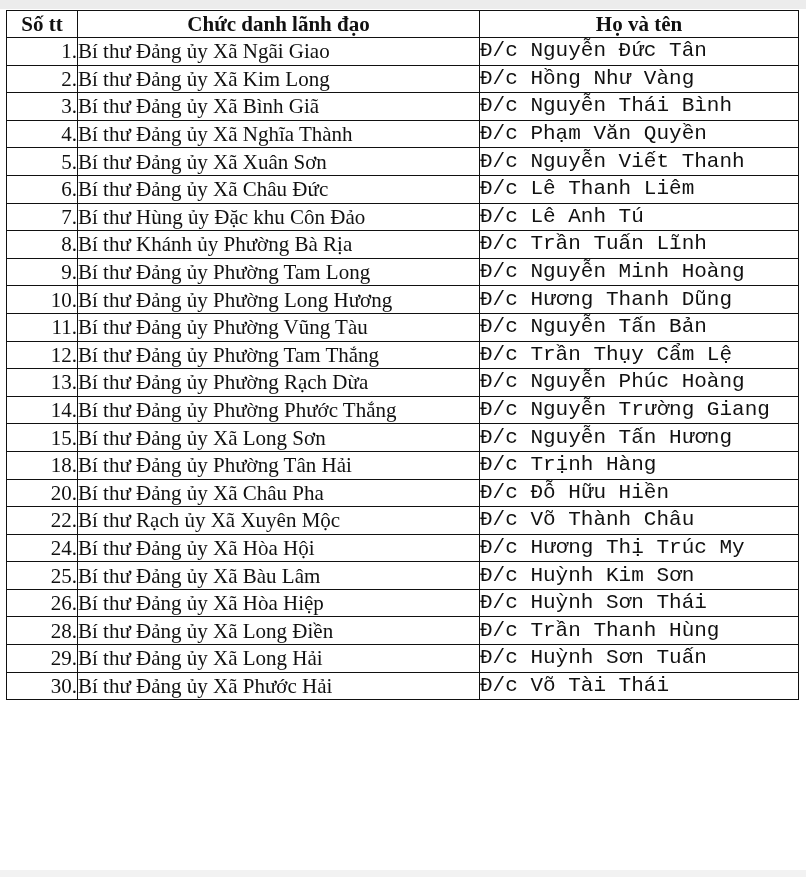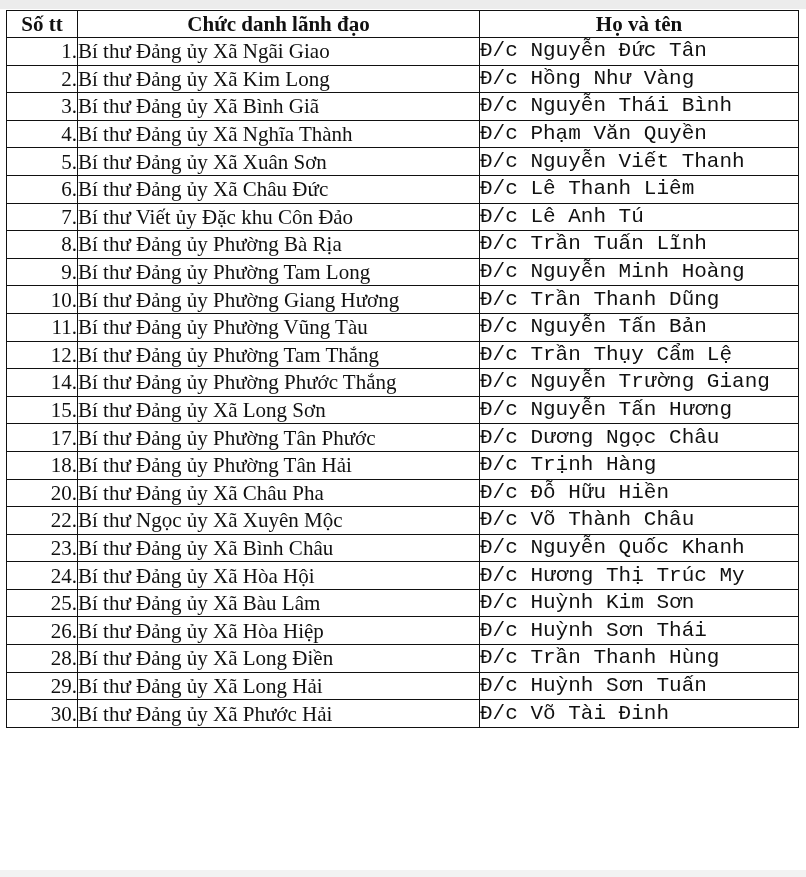--- a/index.html
+++ b/index.html
@@ -69,82 +69,77 @@
         <td class="title">Bí thư Đảng ủy Xã Xuân Sơn</td>
         <td class="name">Đ/c Nguyễn Viết Thanh</td>
       </tr>
       <tr>
         <td class="no">6.</td>
         <td class="title">Bí thư Đảng ủy Xã Châu Đức</td>
         <td class="name">Đ/c Lê Thanh Liêm</td>
       </tr>
       <tr>
         <td class="no">7.</td>
-        <td class="title">Bí thư Viết ủy Đặc khu Côn Đảo</td>
+        <td class="title">Bí thư Hùng ủy Đặc khu Côn Đảo</td>
         <td class="name">Đ/c Lê Anh Tú</td>
       </tr>
       <tr>
         <td class="no">8.</td>
-        <td class="title">Bí thư Đảng ủy Phường Bà Rịa</td>
+        <td class="title">Bí thư Khánh ủy Phường Bà Rịa</td>
         <td class="name">Đ/c Trần Tuấn Lĩnh</td>
       </tr>
       <tr>
         <td class="no">9.</td>
         <td class="title">Bí thư Đảng ủy Phường Tam Long</td>
         <td class="name">Đ/c Nguyễn Minh Hoàng</td>
       </tr>
       <tr>
         <td class="no">10.</td>
-        <td class="title">Bí thư Đảng ủy Phường Giang Hương</td>
-        <td class="name">Đ/c Trần Thanh Dũng</td>
+        <td class="title">Bí thư Đảng ủy Phường Long Hương</td>
+        <td class="name">Đ/c Hương Thanh Dũng</td>
       </tr>
       <tr>
         <td class="no">11.</td>
         <td class="title">Bí thư Đảng ủy Phường Vũng Tàu</td>
         <td class="name">Đ/c Nguyễn Tấn Bản</td>
       </tr>
       <tr>
         <td class="no">12.</td>
         <td class="title">Bí thư Đảng ủy Phường Tam Thắng</td>
         <td class="name">Đ/c Trần Thụy Cẩm Lệ</td>
       </tr>
       <tr>
+        <td class="no">13.</td>
+        <td class="title">Bí thư Đảng ủy Phường Rạch Dừa</td>
+        <td class="name">Đ/c Nguyễn Phúc Hoàng</td>
+      </tr>
+      <tr>
         <td class="no">14.</td>
         <td class="title">Bí thư Đảng ủy Phường Phước Thắng</td>
         <td class="name">Đ/c Nguyễn Trường Giang</td>
       </tr>
       <tr>
         <td class="no">15.</td>
         <td class="title">Bí thư Đảng ủy Xã Long Sơn</td>
         <td class="name">Đ/c Nguyễn Tấn Hương</td>
-      </tr>
-      <tr>
-        <td class="no">17.</td>
-        <td class="title">Bí thư Đảng ủy Phường Tân Phước</td>
-        <td class="name">Đ/c Dương Ngọc Châu</td>
       </tr>
       <tr>
         <td class="no">18.</td>
         <td class="title">Bí thư Đảng ủy Phường Tân Hải</td>
         <td class="name">Đ/c Trịnh Hàng</td>
       </tr>
       <tr>
         <td class="no">20.</td>
         <td class="title">Bí thư Đảng ủy Xã Châu Pha</td>
         <td class="name">Đ/c Đỗ Hữu Hiền</td>
       </tr>
       <tr>
         <td class="no">22.</td>
-        <td class="title">Bí thư Ngọc ủy Xã Xuyên Mộc</td>
+        <td class="title">Bí thư Rạch ủy Xã Xuyên Mộc</td>
         <td class="name">Đ/c Võ Thành Châu</td>
-      </tr>
-      <tr>
-        <td class="no">23.</td>
-        <td class="title">Bí thư Đảng ủy Xã Bình Châu</td>
-        <td class="name">Đ/c Nguyễn Quốc Khanh</td>
       </tr>
       <tr>
         <td class="no">24.</td>
         <td class="title">Bí thư Đảng ủy Xã Hòa Hội</td>
         <td class="name">Đ/c Hương Thị Trúc My</td>
       </tr>
       <tr>
         <td class="no">25.</td>
         <td class="title">Bí thư Đảng ủy Xã Bàu Lâm</td>
         <td class="name">Đ/c Huỳnh Kim Sơn</td>
@@ -160,18 +155,18 @@
         <td class="name">Đ/c Trần Thanh Hùng</td>
       </tr>
       <tr>
         <td class="no">29.</td>
         <td class="title">Bí thư Đảng ủy Xã Long Hải</td>
         <td class="name">Đ/c Huỳnh Sơn Tuấn</td>
       </tr>
       <tr>
         <td class="no">30.</td>
         <td class="title">Bí thư Đảng ủy Xã Phước Hải</td>
-        <td class="name">Đ/c Võ Tài Đinh</td>
+        <td class="name">Đ/c Võ Tài Thái</td>
       </tr>
     </tbody>
 </table>
 
 <div class="bottom-strip"></div>
 
 </body></html>

